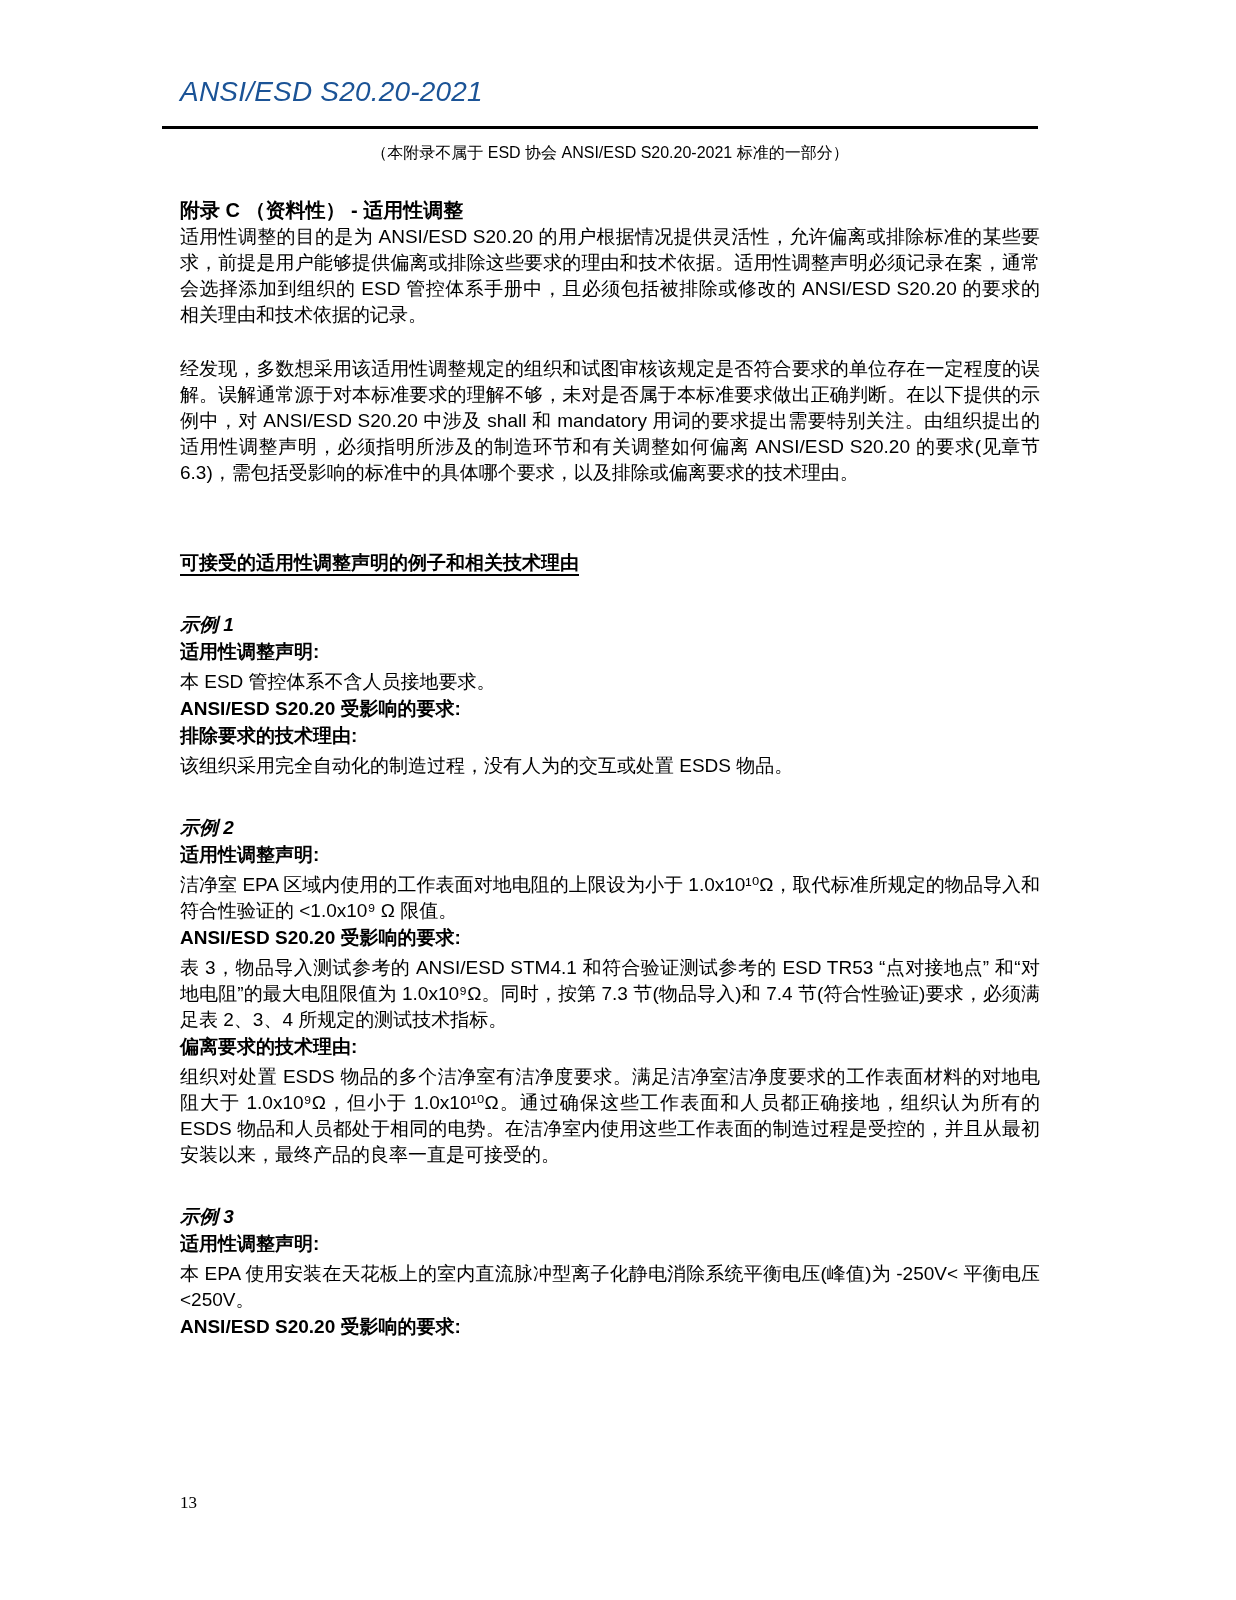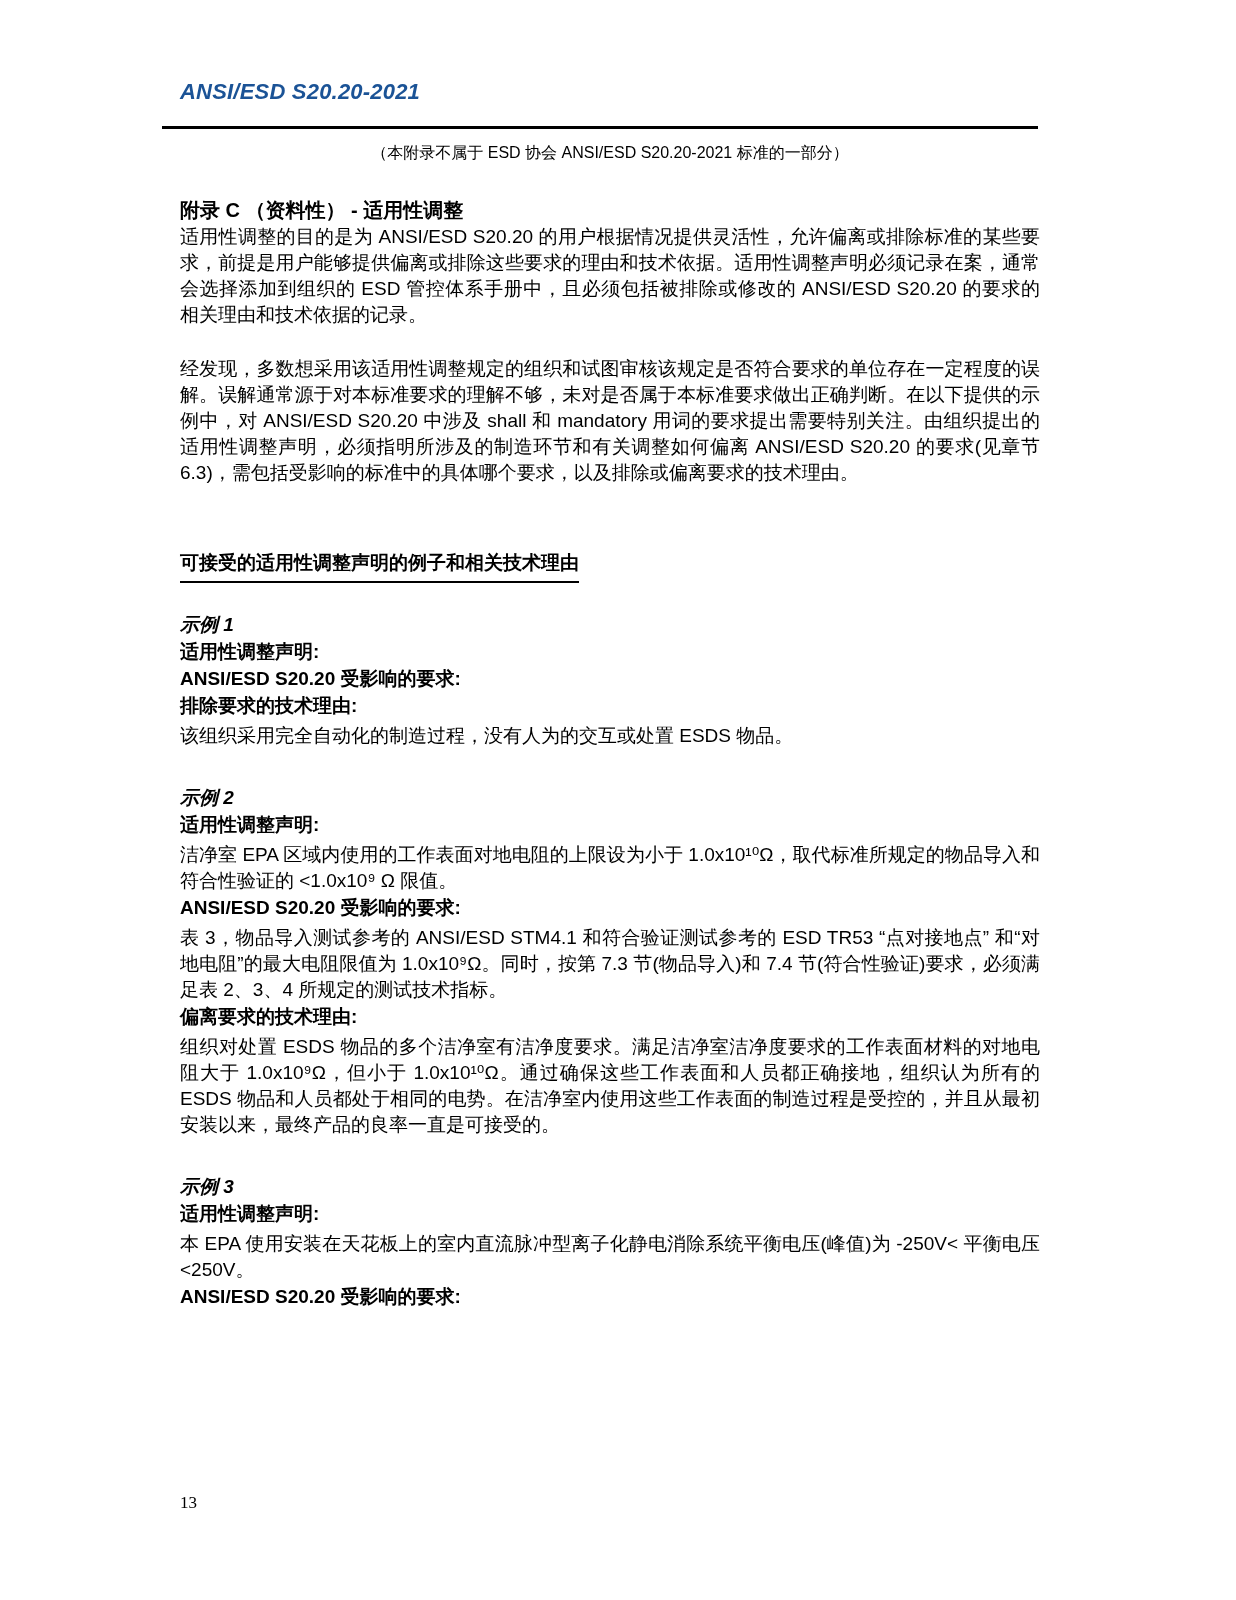--- a/index.html
+++ b/index.html
@@ -7,22 +7,22 @@
     width: 1236px; height: 1600px;
     background: #ffffff;
     font-family: "Liberation Sans", "DejaVu Sans", sans-serif;
     color: #000000;
     overflow: hidden;
   }
   .page { position: relative; width: 1236px; height: 1600px; background: #fff; }
   .content { position: absolute; left: 180px; top: 0; width: 860px; padding-top: 80px; }
 
   .doc-title {
-    font-size: 22px; line-height: 24px;
-    font-weight: bold; font-style: italic;
+    font-size: 28px; line-height: 24px;
+    font-weight: normal; font-style: italic;
     color: #1b5396;
     letter-spacing: 0.2px;
   }
   .header-rule {
     margin-top: 22px; margin-left: -18px;
     width: 876px; height: 3px;
     background: #000;
   }
   .header-note {
     margin-top: 13px;
@@ -43,21 +43,21 @@
   .intro p.first { margin-top: 1px; }
   .intro p.second { margin-top: 28px; }
 
   .examples-heading {
     margin-top: 64px;
     font-size: 19px; line-height: 26px;
     font-weight: bold;
   }
   .examples-heading span {
     border-bottom: 2px solid #000;
-    padding-bottom: 8px;
+    padding-bottom: 1px;
   }
 
   .example-title {
     margin-top: 36px;
     font-size: 19px; line-height: 26px;
     font-weight: bold; font-style: italic;
   }
   .block-label {
     margin-top: 1px;
     font-size: 19px; line-height: 26px;
@@ -93,20 +93,21 @@
       <p class="second">经发现，多数想采用该适用性调整规定的组织和试图审核该规定是否符合要求的单位存在一定程度的误解。误解通常源于对本标准要求的理解不够，未对是否属于本标准要求做出正确判断。在以下提供的示例中，对 ANSI/ESD S20.20 中涉及 shall 和 mandatory 用词的要求提出需要特别关注。由组织提出的适用性调整声明，必须指明所涉及的制造环节和有关调整如何偏离 ANSI/ESD S20.20 的要求(见章节 6.3)，需包括受影响的标准中的具体哪个要求，以及排除或偏离要求的技术理由。</p>
     </div>
 
     <div class="examples-heading">
       <span>可接受的适用性调整声明的例子和相关技术理由</span>
     </div>
 
     <div class="example">
       <div class="example-title">示例 1</div>
       <div class="block-label">适用性调整声明:</div>
+      <p class="block-text">本 ESD 管控体系不含人员接地要求。</p>
       <div class="block-label">ANSI/ESD S20.20 受影响的要求:</div>
       <div class="block-label">排除要求的技术理由:</div>
       <p class="block-text">该组织采用完全自动化的制造过程，没有人为的交互或处置 ESDS 物品。</p>
     </div>
 
     <div class="example">
       <div class="example-title">示例 2</div>
       <div class="block-label">适用性调整声明:</div>
       <p class="block-text">洁净室 EPA 区域内使用的工作表面对地电阻的上限设为小于 1.0x10¹⁰Ω，取代标准所规定的物品导入和符合性验证的 &lt;1.0x10⁹ Ω 限值。</p>
       <div class="block-label">ANSI/ESD S20.20 受影响的要求:</div>

